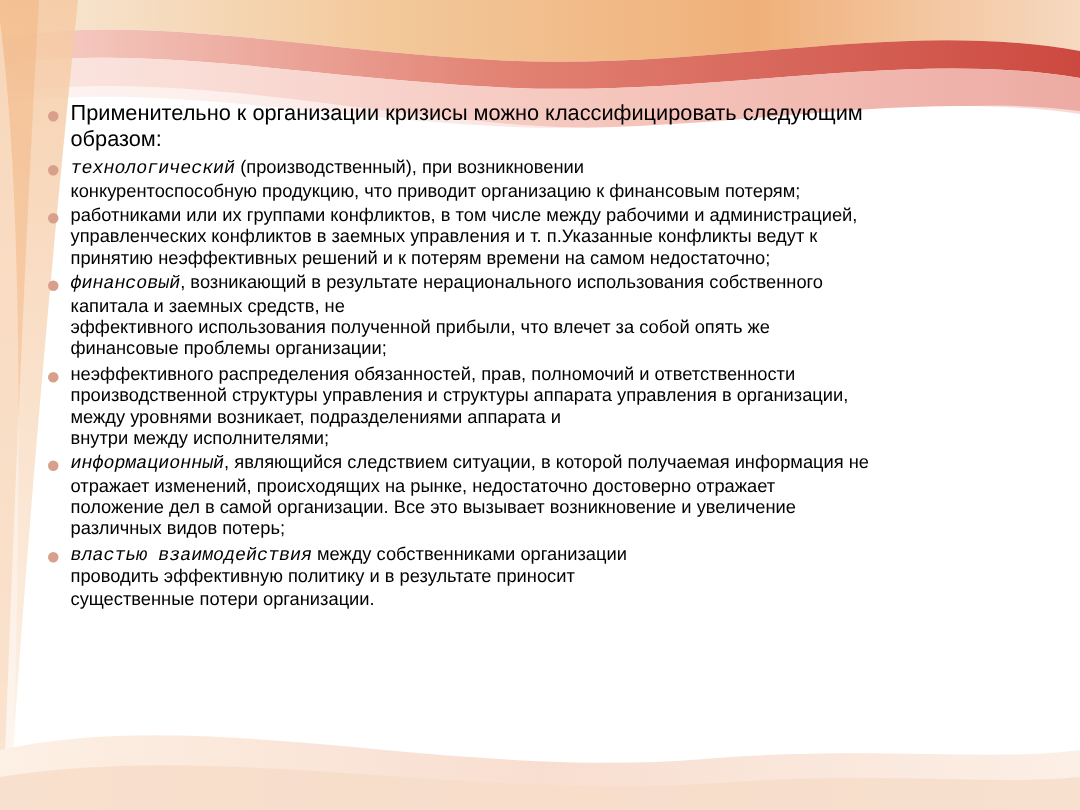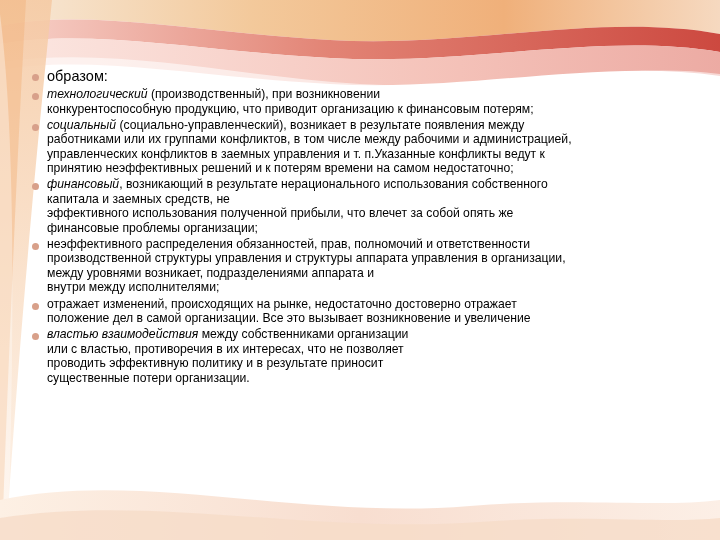--- a/index.html
+++ b/index.html
@@ -60,20 +60,21 @@
     margin: 0;
   }
   .lvl-first {
     font-size: 14.5px;
   }
   .lvl-body {
     font-size: 12.2px;
   }
   .term {
     font-style: italic;
+    font-family: Liberation Mono, monospace;
   }
   .line {
     display: block;
   }
 </style>
 </head>
 <body>
 
 <div class="slide">
 
@@ -117,34 +118,34 @@
 
     <path d="M0,500 C140,470 300,520 470,506 C580,497 660,508 720,500 L720,540 L0,540 Z" fill="url(#gbot)"></path>
     <path d="M0,518 C150,494 310,534 480,522 C590,514 665,524 720,518 L720,540 L0,540 Z" fill="#f6dcc8" opacity="0.8"></path>
   </svg>
 
   <div class="content">
     <ul class="bullets">
 
       <li class="lvl-first">
         <p class="para">
+          <span class="line">Применительно к организации кризисы можно классифицировать следующим</span>
           <span class="line">образом:</span>
         </p>
       </li>
 
       <li class="lvl-body">
         <p class="para">
           <span class="line"><em class="term">технологический</em><span> (производственный), при возникновении</span></span>
           <span class="line">конкурентоспособную продукцию, что приводит организацию к финансовым потерям;</span>
         </p>
       </li>
 
       <li class="lvl-body">
         <p class="para">
-          <span class="line"><em class="term">социальный</em><span> (социально-управленческий), возникает в результате  появления между</span></span>
           <span class="line">работниками или их группами конфликтов, в том числе между рабочими и администрацией,</span>
           <span class="line">управленческих конфликтов в заемных управления и т. п.Указанные конфликты ведут к</span>
           <span class="line">принятию неэффективных решений и к потерям времени на самом недостаточно;</span>
         </p>
       </li>
 
       <li class="lvl-body">
         <p class="para">
           <span class="line"><em class="term">финансовый</em><span>, возникающий в результате нерационального использования собственного</span></span>
           <span class="line">капитала и заемных средств, не</span>
@@ -157,29 +158,30 @@
         <p class="para">
           <span class="line">неэффективного распределения обязанностей, прав, полномочий и ответственности</span>
           <span class="line">производственной структуры управления и структуры аппарата управления в организации,</span>
           <span class="line">между уровнями возникает, подразделениями аппарата и</span>
           <span class="line">внутри между исполнителями;</span>
         </p>
       </li>
 
       <li class="lvl-body">
         <p class="para">
+          <span class="line"><em class="term">информационный</em><span>, являющийся следствием ситуации, в которой получаемая информация не</span></span>
           <span class="line">отражает изменений, происходящих на рынке, недостаточно достоверно отражает</span>
           <span class="line">положение дел в самой организации. Все это вызывает возникновение и увеличение</span>
+          <span class="line">различных видов потерь;</span>
         </p>
       </li>
 
       <li class="lvl-body">
         <p class="para">
           <span class="line"><em class="term">властью взаимодействия</em><span> между собственниками организации</span></span>
-          <span class="line">или с властью, противоречия в их интересах, что не позволяет</span>
           <span class="line">проводить эффективную политику и в результате   приносит</span>
           <span class="line">существенные потери организации.</span>
         </p>
       </li>
 
     </ul>
   </div>
 </div>
 
 </body></html>

